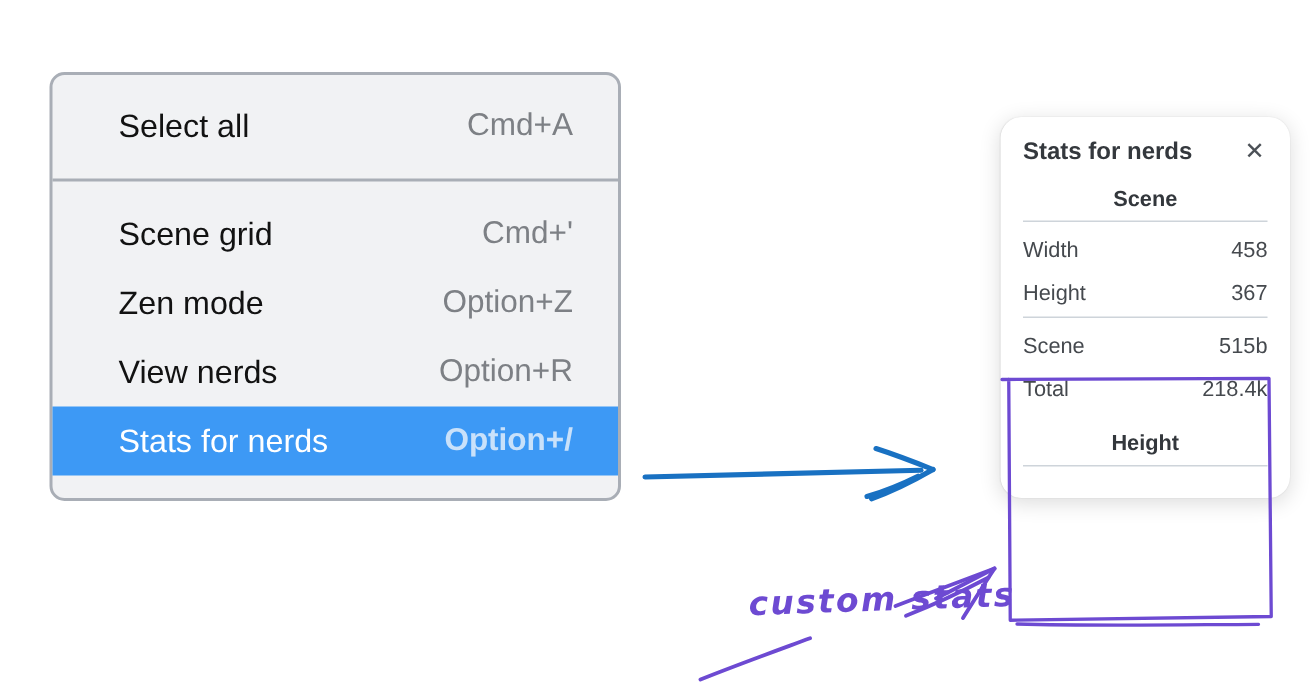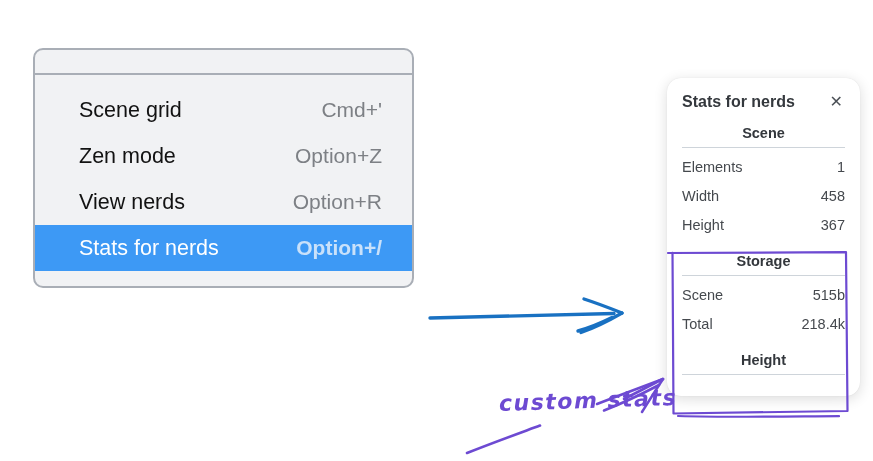--- a/index.html
+++ b/index.html
@@ -66,20 +66,24 @@
     font-style:italic;font-weight:bold;
     font-size:22px;letter-spacing:1.5px;
     color:#6d4ad2;
     transform:rotate(-2deg);
   }
 </style>
 </head>
 <body>
 
 <div class="context-menu">
+  <div class="menu-item">
+    <span>Select all</span>
+    <span class="shortcut">Cmd+A</span>
+  </div>
 
   <hr class="menu-divider">
 
   <div class="menu-item">
     <span>Scene grid</span>
     <span class="shortcut">Cmd+'</span>
   </div>
   <div class="menu-item">
     <span>Zen mode</span>
     <span class="shortcut">Option+Z</span>
@@ -97,35 +101,30 @@
 <div class="stats-panel">
   <div class="panel-header">
     <span class="panel-title">Stats for nerds</span>
     <button class="panel-close">✕</button>
   </div>
 
   <div>
     <div class="section-heading">Scene</div>
     <hr class="section-divider">
     <div class="stat-row">
-      <span>Elements</span>
-      <span>1</span>
-    </div>
-    <div class="stat-row">
       <span>Width</span>
       <span>458</span>
     </div>
     <div class="stat-row">
       <span>Height</span>
       <span>367</span>
     </div>
   </div>
 
   <div>
-    <div class="section-heading">Storage</div>
     <hr class="section-divider">
     <div class="stat-row">
       <span>Scene</span>
       <span>515b</span>
     </div>
     <div class="stat-row">
       <span>Total</span>
       <span>218.4k</span>
     </div>
   </div>

